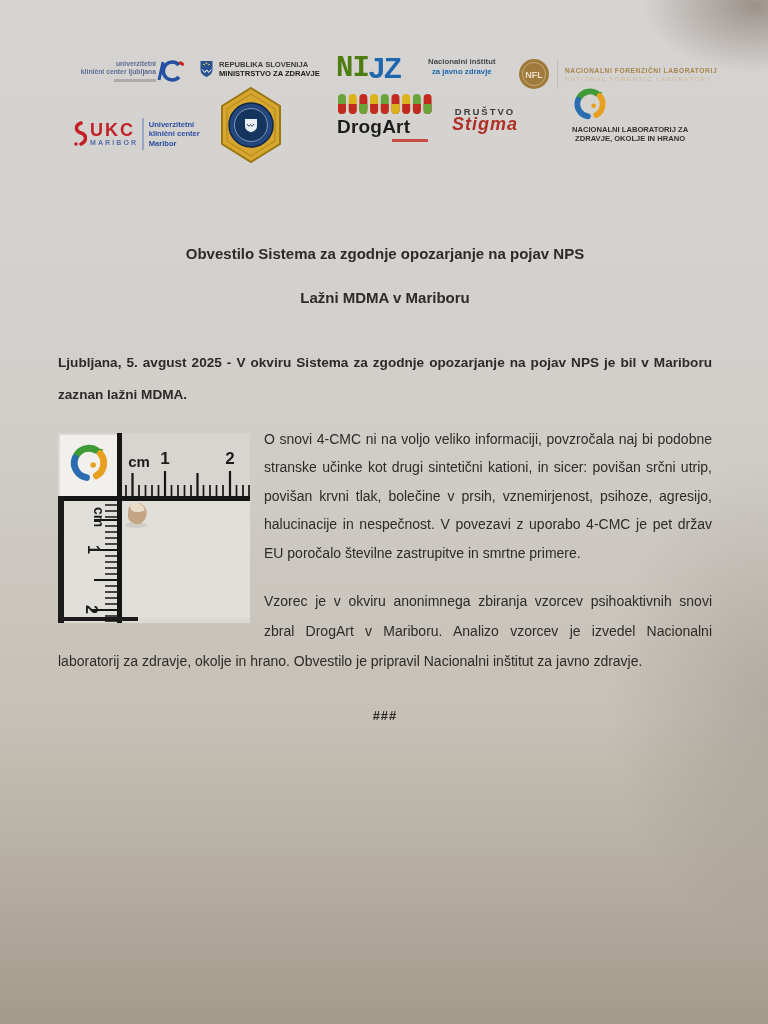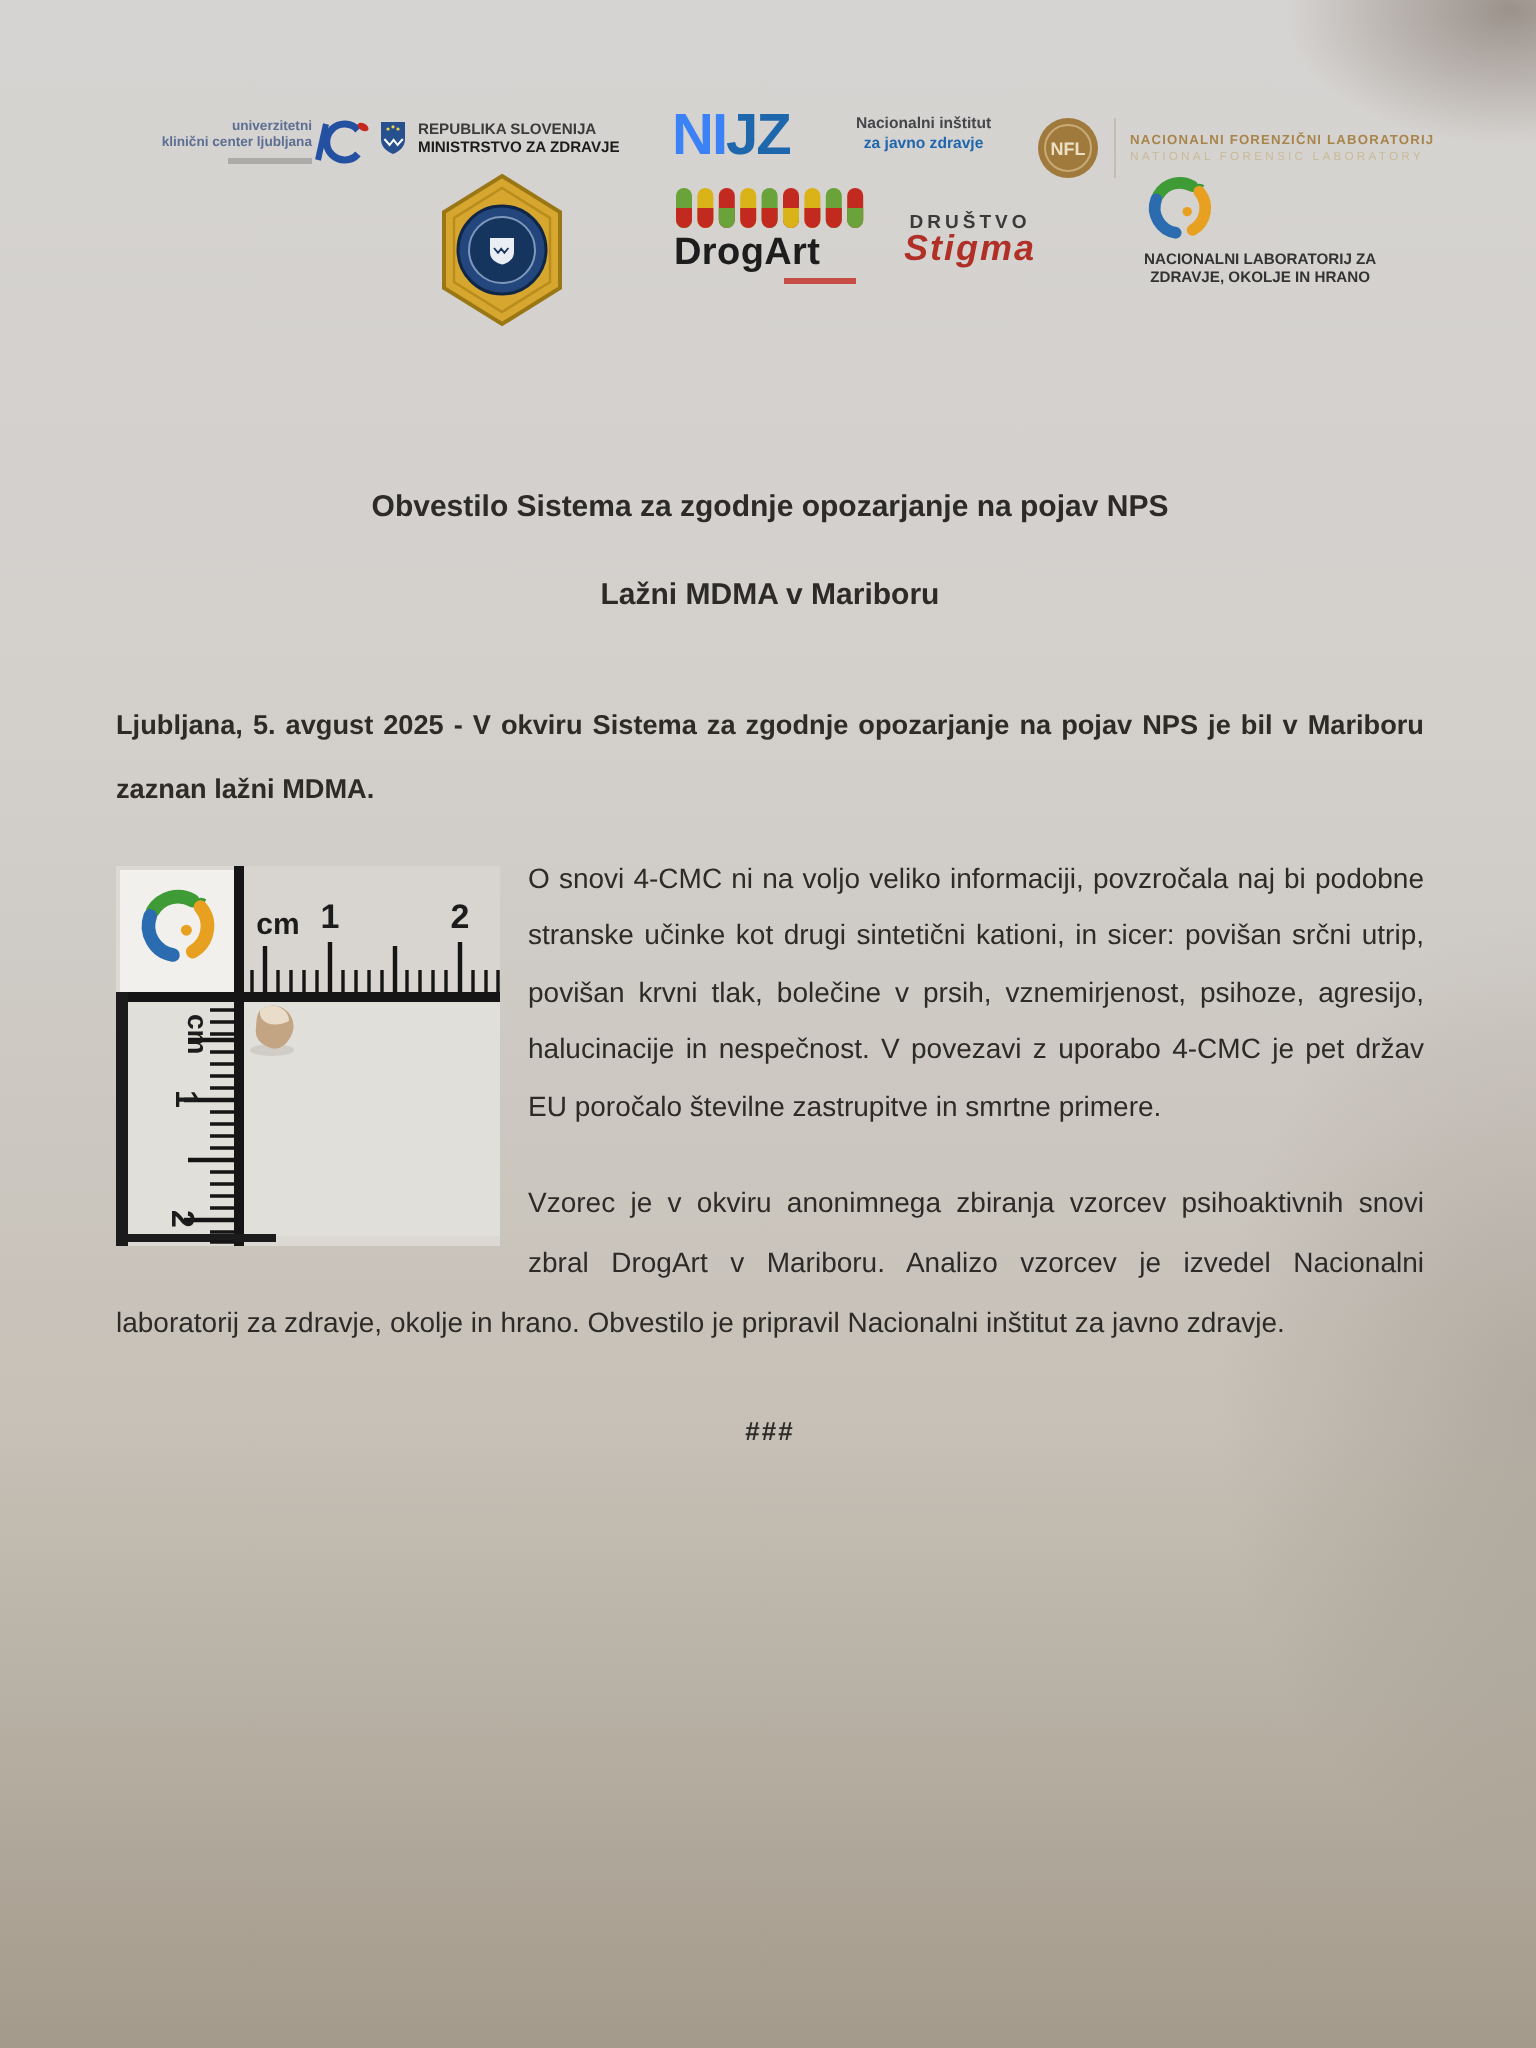--- a/index.html
+++ b/index.html
@@ -14,28 +14,28 @@
   .header{position:relative;height:175px;}
   .logo{position:absolute;display:flex;align-items:center;}
   .col{display:flex;flex-direction:column;}
   .dim{color:#5c6e92;}
 
   
   .ukclj{left:60px;top:58px;}
   .ukclj .txt{width:96px;text-align:right;font-size:6.8px;line-height:8px;font-weight:700;}
   .ukclj .blur-bar{width:42px;height:3px;background:#9a9a9a;opacity:.7;margin:3px 0 0 auto;}
   
-  .ministry{left:189px;top:60px;align-items:flex-start;}
+  .ministry{left:199px;top:60px;align-items:flex-start;}
   .ministry .txt{margin-left:5px;font-size:7.6px;line-height:9px;font-weight:700;color:#3b3b3b;}
   .ministry .txt .l2{color:#1c1c1c;font-weight:900;}
   
   .police{left:218px;top:86px;}
   
   .nijz-abbr{left:336px;top:52px;font-size:29px;font-weight:900;letter-spacing:-1px;}
-  .nijz-abbr .g{color:#3b82f6;}
+  .nijz-abbr .g{color:#4d7c0f;font-family:Liberation Mono, monospace;}
   .nijz-abbr .b{color:#1e67ad;}
   .nijz-inst{left:428px;top:57px;font-size:7.8px;line-height:9.5px;font-weight:700;}
   .nijz-inst .l1{color:#46474b;}
   .nijz-inst .l2{color:#1e67ad;font-weight:900;}
   
   .pills{left:337px;top:94px;}
   .drogart{left:337px;top:116px;flex-direction:column;align-items:flex-start;}
   .drogart .lbl{font-size:19px;font-weight:800;color:#1d1d1d;letter-spacing:.2px;}
   .drogart .red-sub{width:36px;height:2.5px;background:#c22a20;opacity:.8;margin:1px 0 0 55px;}
   
@@ -178,20 +178,36 @@
         </g>
       </defs>
       <use href="#nlzoh-ico"></use>
     </svg>
     <div class="txt">
       <div>NACIONALNI LABORATORIJ ZA</div>
       <div>ZDRAVJE, OKOLJE IN HRANO</div>
     </div>
   </div>
 
+  <div class="logo ukcmb">
+    <svg width="15" height="26" viewBox="0 0 15 26">
+      <path d="M9,2 C3,4 3,10 9,12 C15,14 15,20 9,23" stroke="#c22026" stroke-width="3.6" fill="none" stroke-linecap="round"></path>
+      <circle cx="4" cy="23" r="1.8" fill="#c22026"></circle>
+    </svg>
+    <div class="col" style="margin-left:3px;">
+      <span class="abbr">UKC</span>
+      <span class="city">MARIBOR</span>
+    </div>
+    <span class="div"></span>
+    <div class="col inst">
+      <span>Univerzitetni</span>
+      <span>klinični center</span>
+      <span>Maribor</span>
+    </div>
+  </div>
 </div>
 
 <div class="content">
   <div class="title">Obvestilo Sistema za zgodnje opozarjanje na pojav NPS</div>
   <div class="subtitle">Lažni MDMA v Mariboru</div>
 
   <p class="para intro">Ljubljana, 5. avgust 2025 - V okviru Sistema za zgodnje opozarjanje na pojav NPS je bil v Mariboru zaznan lažni MDMA.</p>
 
   <svg class="sample" viewBox="0 0 192 190">
     <rect x="0" y="0" width="192" height="190" fill="#dcd9d4"></rect>

